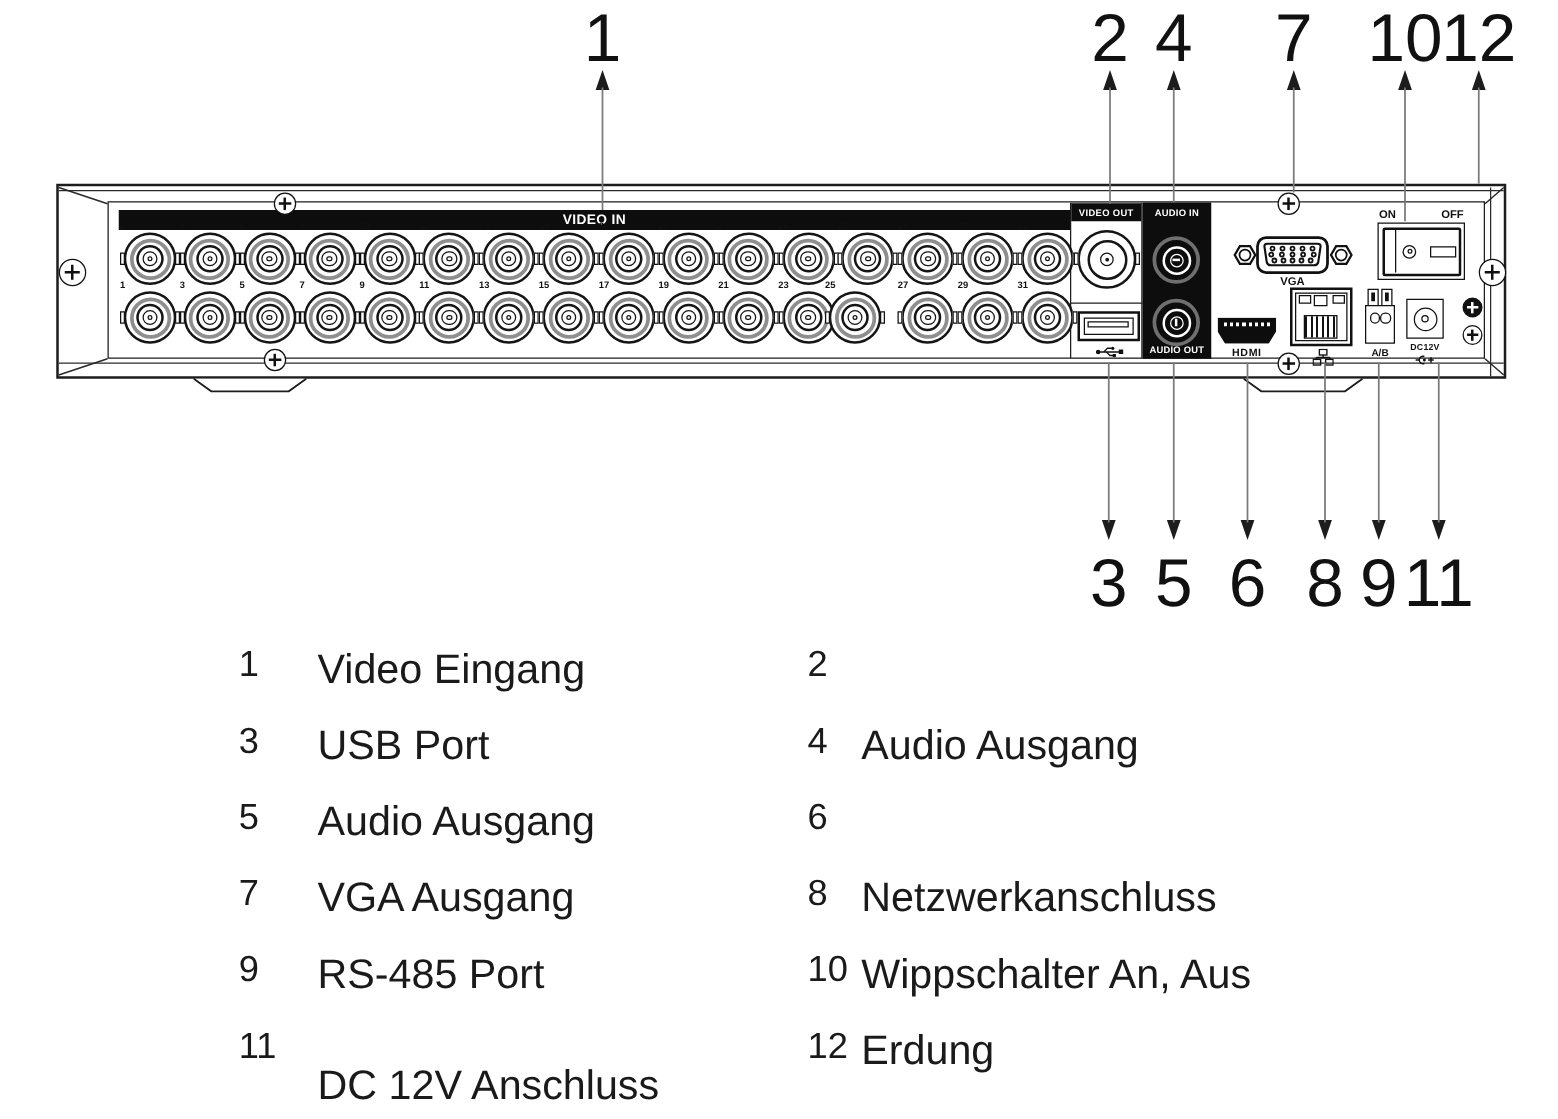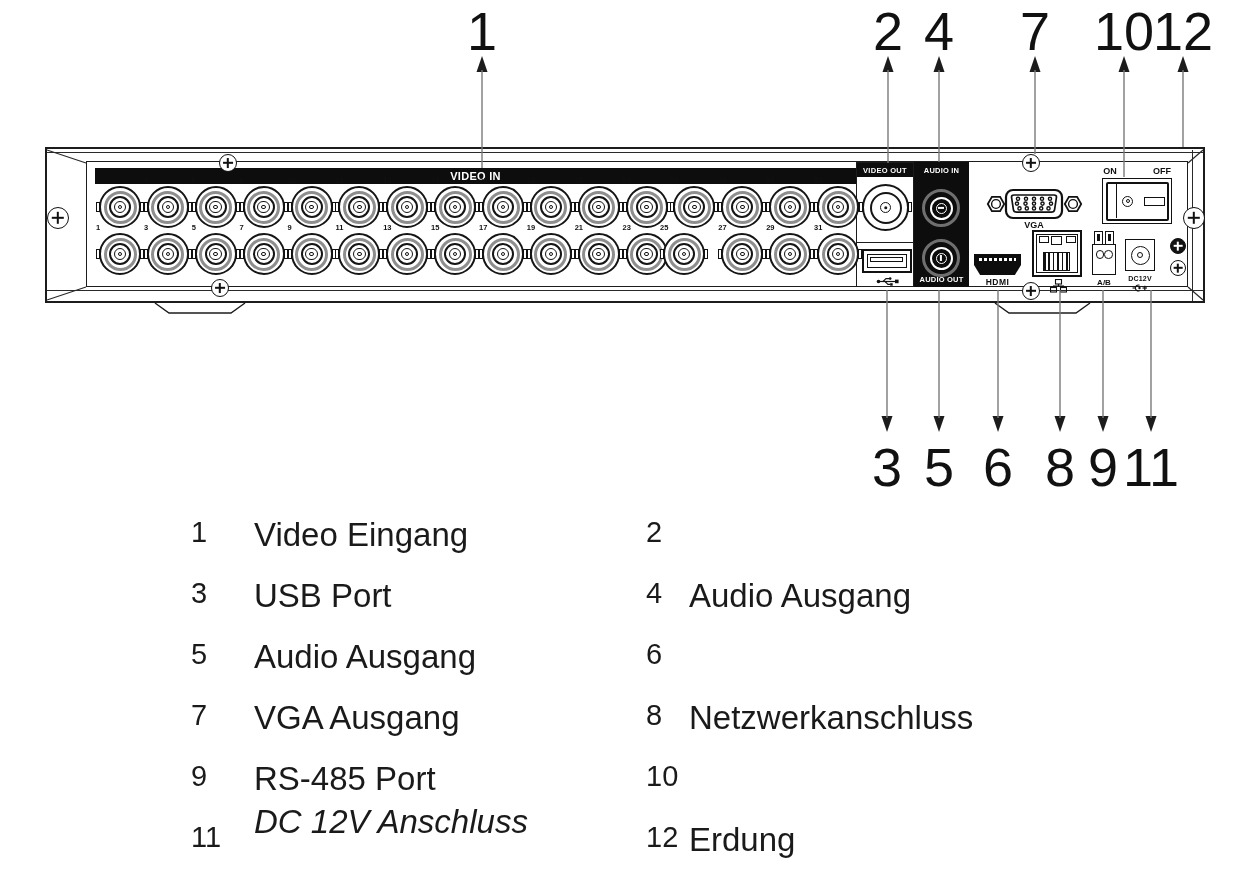--- a/index.html
+++ b/index.html
@@ -743,23 +743,24 @@
     <div class="legend-label" style="left: 254px; top: 517px;">Video Eingang</div>
     <div class="legend-num" style="left: 191px; top: 578px;">3</div>
     <div class="legend-label" style="left: 254px; top: 578px;">USB Port</div>
     <div class="legend-num" style="left: 191px; top: 639px;">5</div>
     <div class="legend-label" style="left: 254px; top: 639px;">Audio Ausgang</div>
     <div class="legend-num" style="left: 191px; top: 700px;">7</div>
     <div class="legend-label" style="left: 254px; top: 700px;">VGA Ausgang</div>
     <div class="legend-num" style="left: 191px; top: 761px;">9</div>
     <div class="legend-label" style="left: 254px; top: 761px;">RS-485 Port</div>
     <div class="legend-num" style="left: 191px; top: 822px;">11</div>
-    <div class="legend-label" style="left: 254px; top: 804px; font-style: italic;">DC 12V Anschluss</div>
+    <div class="legend-label" style="left: 254px; top: 850px;">DC 12V Anschluss</div>
     <div class="legend-num" style="left: 646px; top: 517px;">2</div>
     <div class="legend-num" style="left: 646px; top: 578px;">4</div>
     <div class="legend-label" style="left: 689px; top: 578px;">Audio Ausgang</div>
     <div class="legend-num" style="left: 646px; top: 639px;">6</div>
     <div class="legend-num" style="left: 646px; top: 700px;">8</div>
     <div class="legend-label" style="left: 689px; top: 700px;">Netzwerkanschluss</div>
     <div class="legend-num" style="left: 646px; top: 761px;">10</div>
+    <div class="legend-label" style="left: 689px; top: 761px;">Wippschalter An, Aus</div>
     <div class="legend-num" style="left: 646px; top: 822px;">12</div>
     <div class="legend-label" style="left: 689px; top: 822px;">Erdung</div>
   </div>
 
 </body></html>

